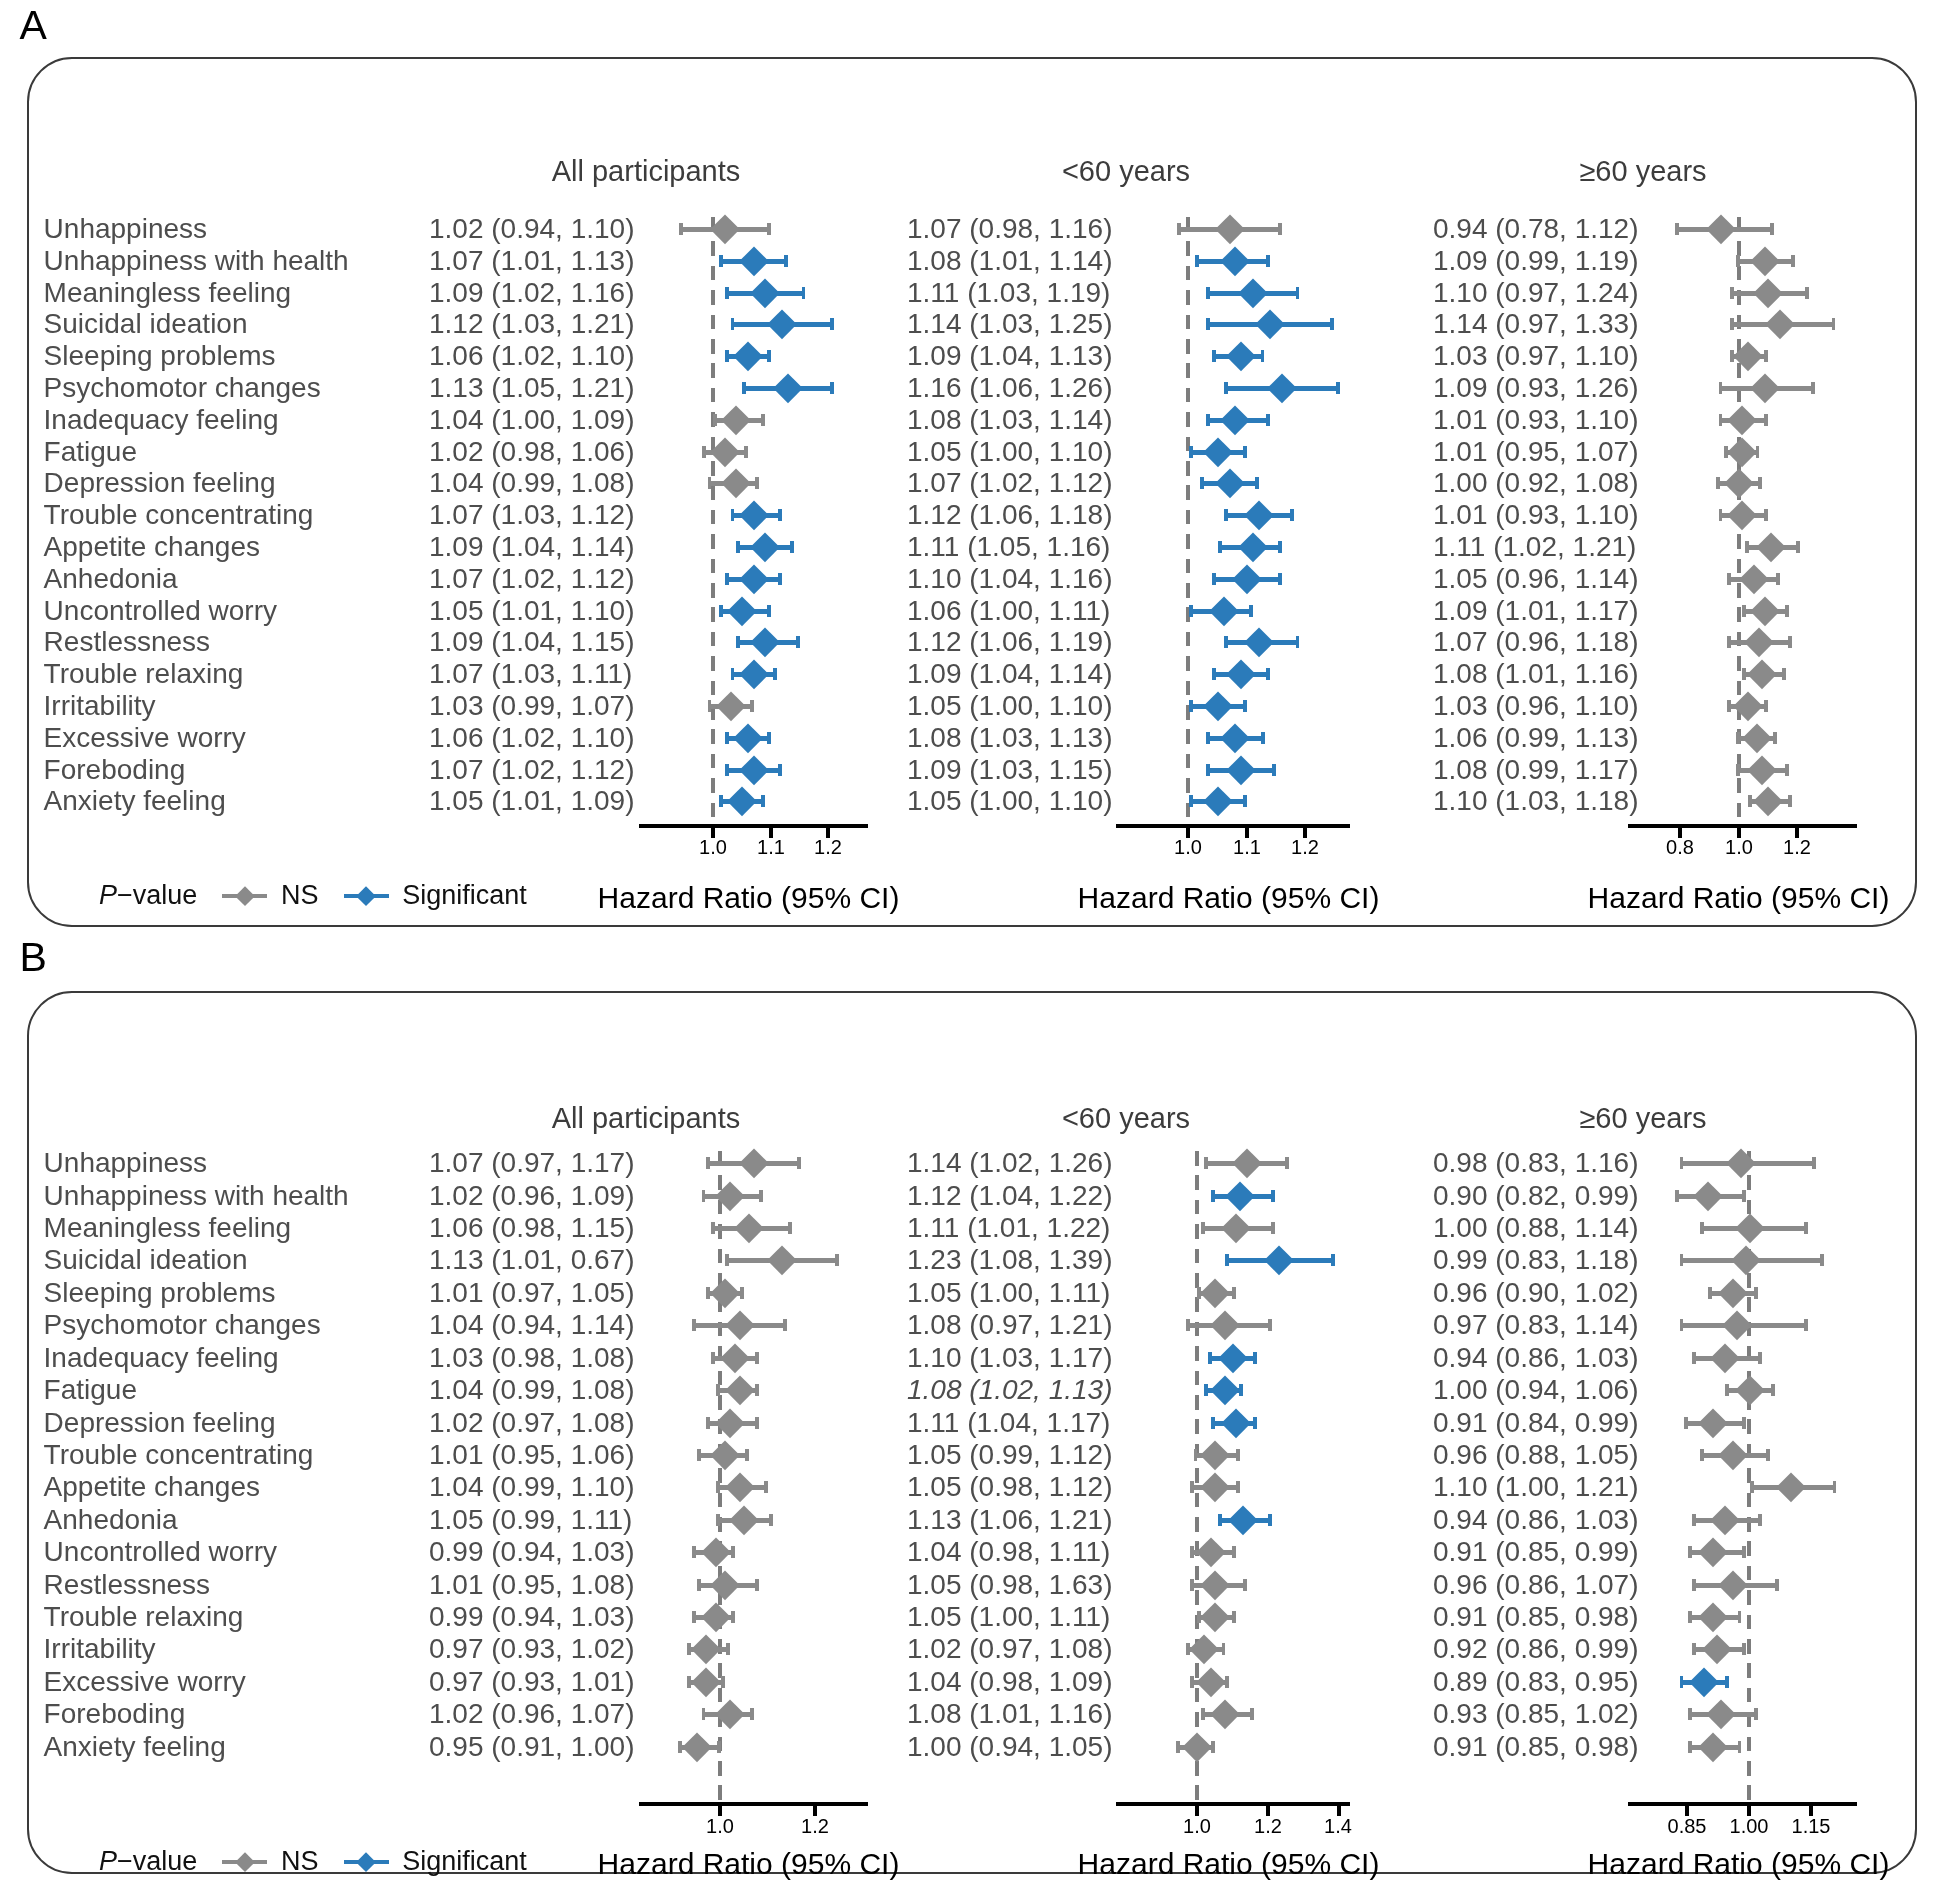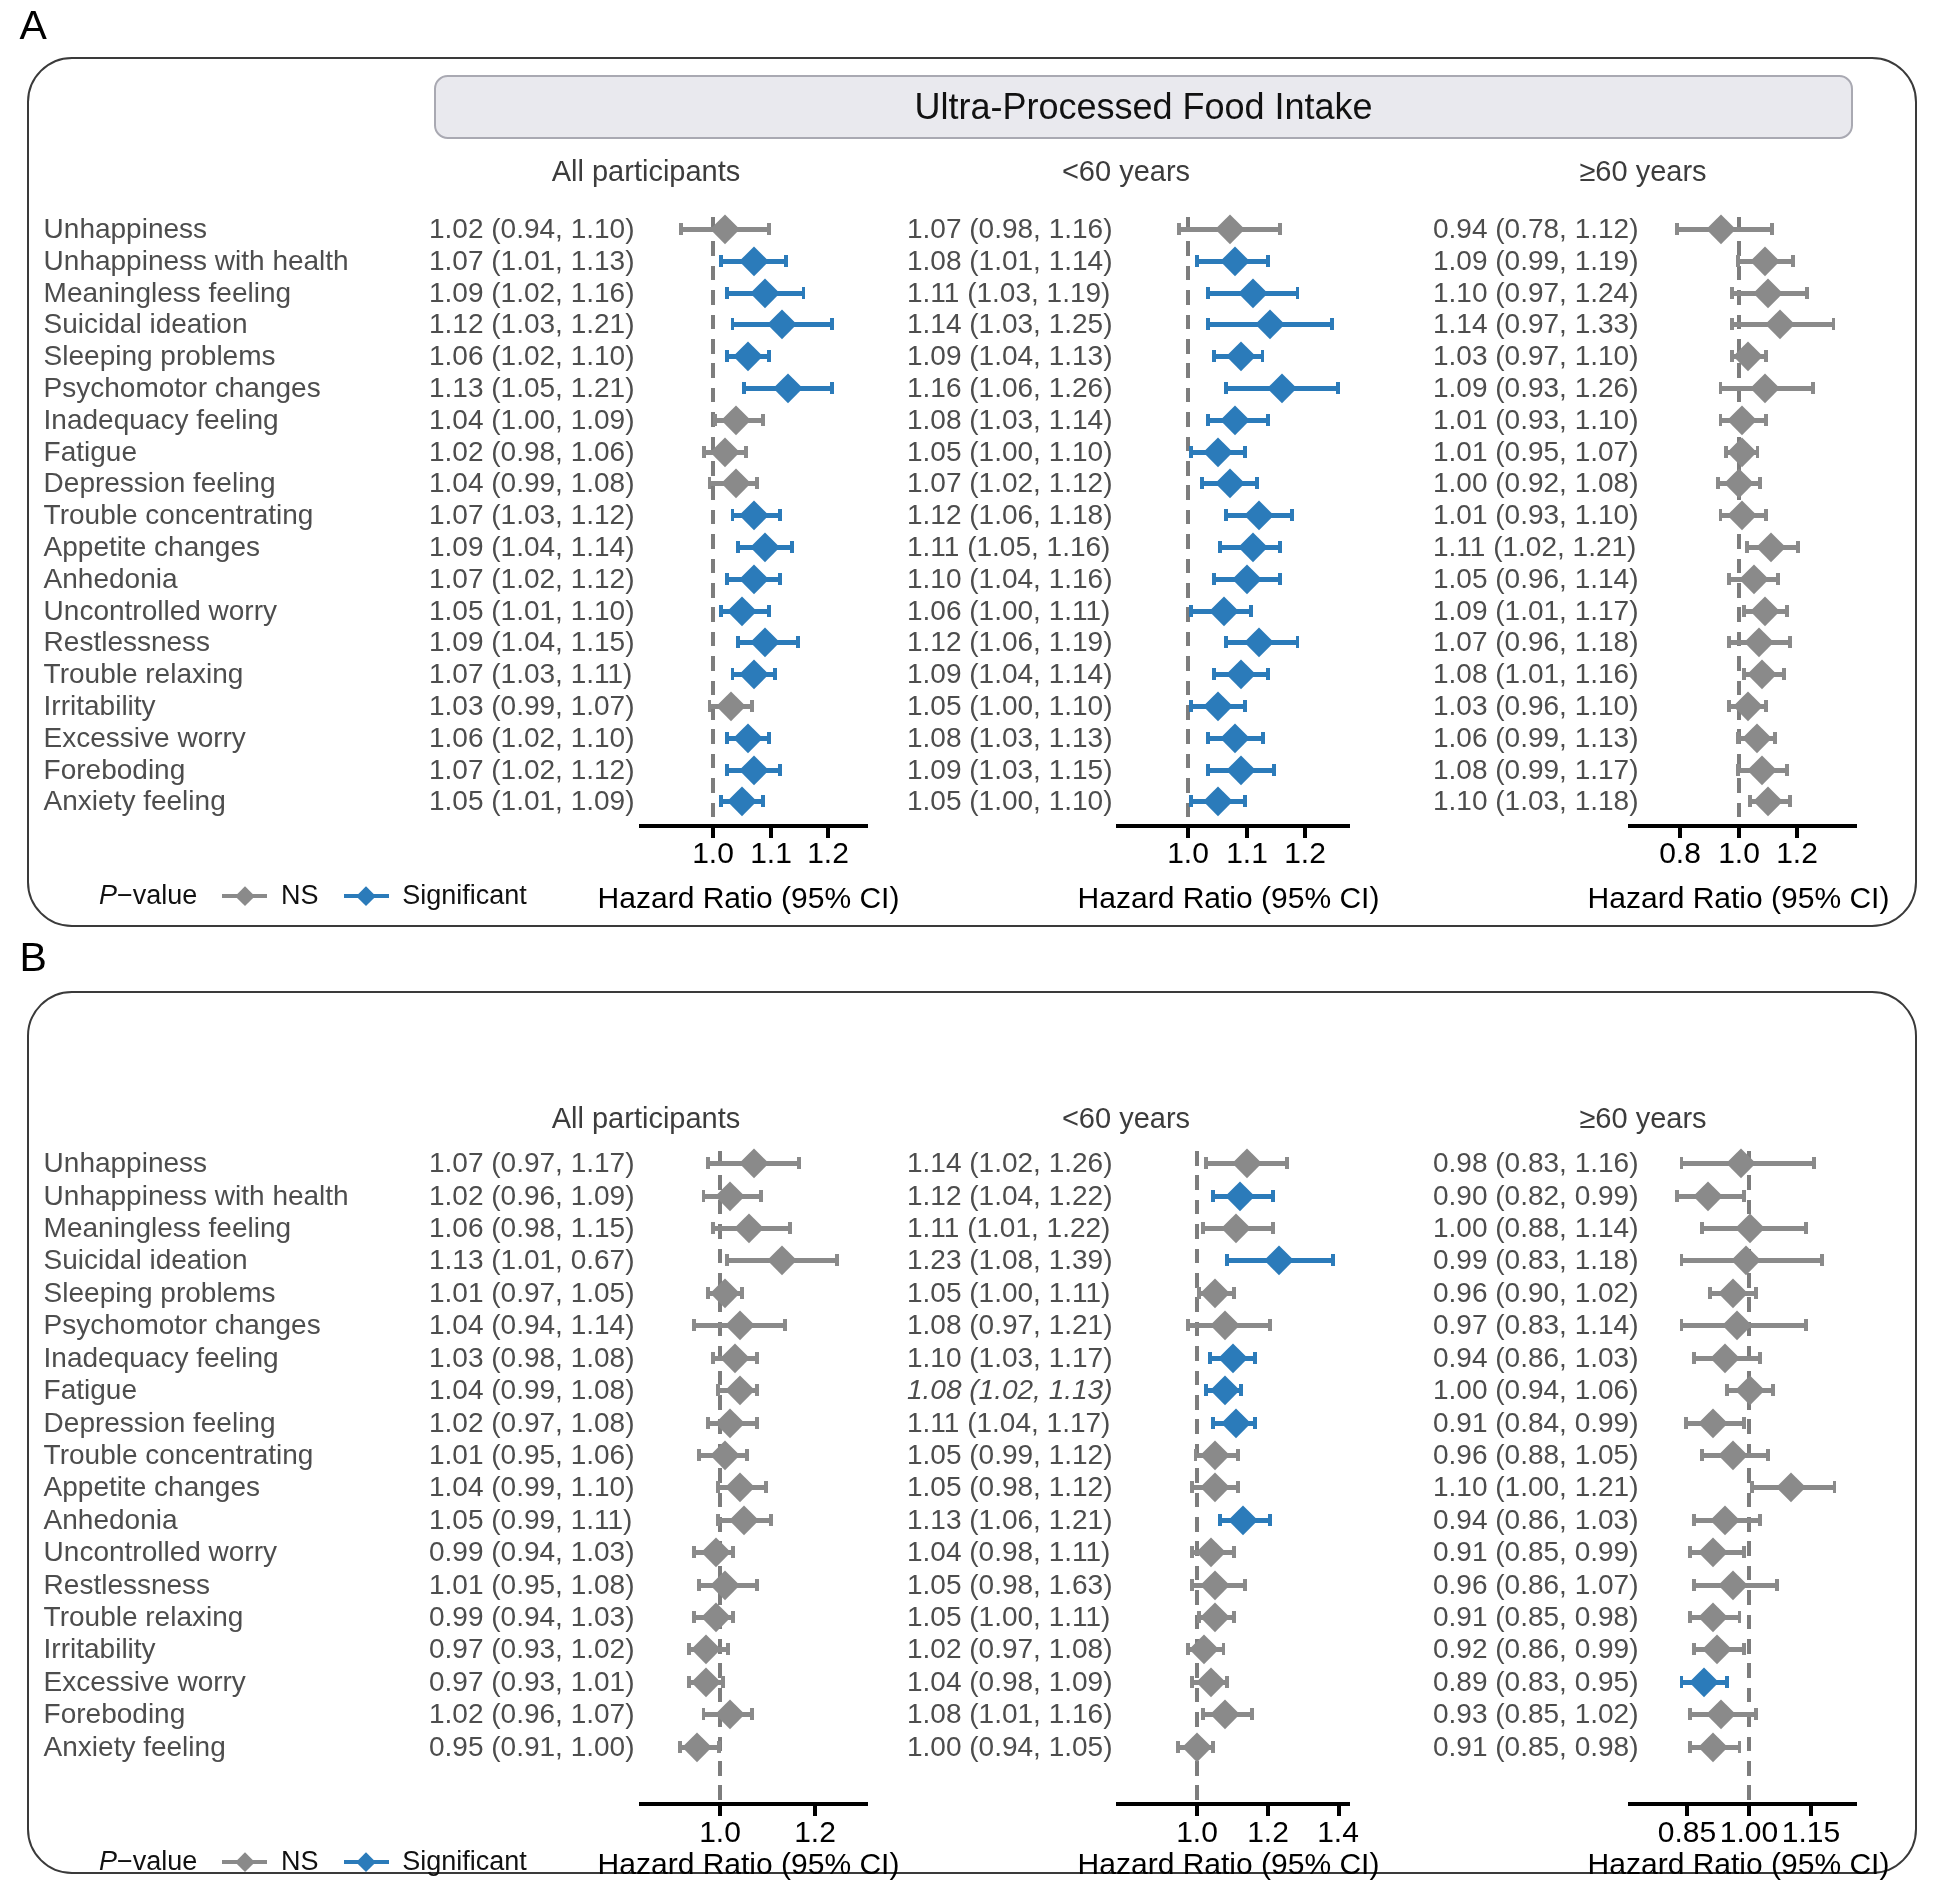--- a/index.html
+++ b/index.html
@@ -15,35 +15,34 @@
   .hr-text{font-size:28px;color:#4d4d4d;}
   .plot-cell{position:absolute;}
   .ci{position:absolute;top:50%;height:4.9px;margin-top:-2.4px;background:currentColor;}
   .ci::before,.ci::after{content:"";position:absolute;top:-3.9px;width:3.9px;height:12.7px;background:currentColor;}
   .ci::before{left:0;}
   .ci::after{right:0;}
   .pt{position:absolute;top:50%;width:20.5px;height:20.5px;background:currentColor;transform:translate(-50%,-50%) rotate(45deg);}
   .refline{position:absolute;width:3.9px;background:repeating-linear-gradient(to bottom,#7d7d7d 0 14.6px,transparent 14.6px 24.4px);}
   .axis-line{position:absolute;height:3.9px;background:#000;}
   .axis-tick{position:absolute;width:3.9px;height:10.7px;background:#000;}
-  .tick-label{position:absolute;width:88px;margin-left:-44px;text-align:center;font-size:30px;color:#000;}
+  .tick-label{position:absolute;width:88px;margin-left:-44px;text-align:center;font-size:20px;color:#000;}
   .xlabel{position:absolute;width:449px;text-align:center;font-size:30px;color:#000;white-space:nowrap;}
   .legend{position:absolute;left:70px;display:flex;align-items:center;height:39px;font-size:27px;color:#111;}
   .legend .pword{font-style:italic;}
   .legend-glyph{position:relative;width:45px;height:21.5px;margin:0 13.7px 0 25px;}
   .legend-glyph .gl{position:absolute;top:8.8px;left:0;right:0;height:4.9px;background:currentColor;}
   .legend-glyph .gd{position:absolute;top:50%;left:50%;width:13.7px;height:13.7px;background:currentColor;transform:translate(-50%,-50%) rotate(45deg);}
 </style>
 </head>
 <body>
 
 <div id="figure">
     <div class="panel-letter" style="top: 2px;">A</div>
     <div class="panel-box" style="top: 57px; height: 870px;">
-      <div class="pill">Ultra-Processed Food Intake</div>
       <div class="col-header" style="left: 451px; top: 96px;">All participants</div>
       <div class="col-header" style="left: 931px; top: 96px;">&lt;60 years</div>
       <div class="col-header" style="left: 1448px; top: 96px;">≥60 years</div>
       <div class="refline" style="left: 682px; top: 158px; height: 605px;"></div>
       <div class="refline" style="left: 1157px; top: 158px; height: 605px;"></div>
       <div class="refline" style="left: 1708px; top: 158px; height: 605px;"></div>
       <div class="cell row-label" style="left: 14.6px; top: 154px; width: 380px; height: 32px; line-height: 32px;">Unhappiness</div>
       <div class="cell hr-text" style="left: 400px; top: 154px; width: 244px; height: 32px; line-height: 32px;">1.02 (0.94, 1.10)</div>
       <div class="plot-cell" style="left: 644px; top: 154px; width: 190px; height: 32px;">
         <span class="ci" style="left: 3.0303%; width: 48.4848%; color: rgb(138, 138, 138);"></span>

